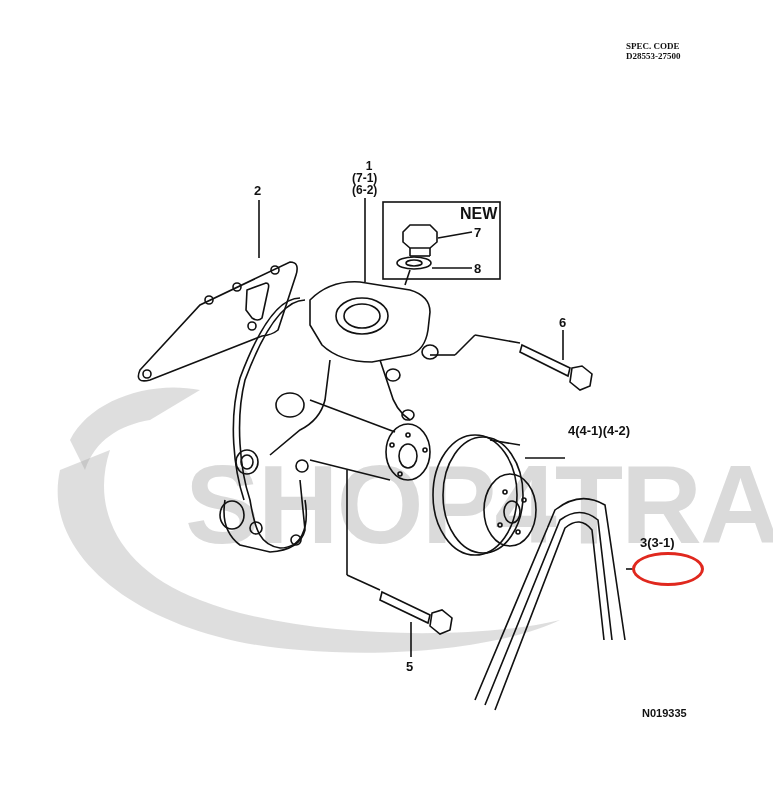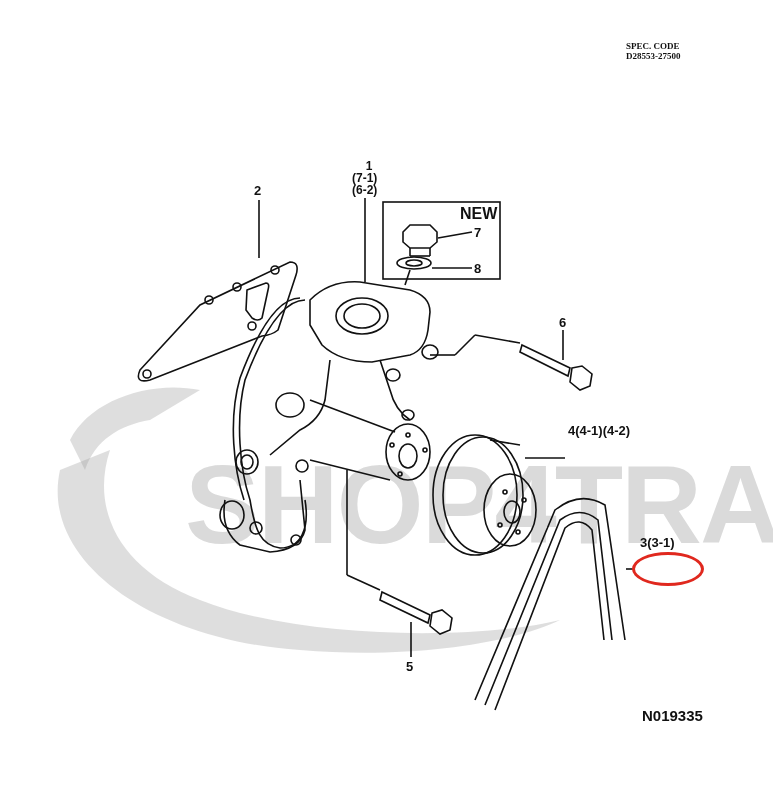--- a/index.html
+++ b/index.html
@@ -1,20 +1,20 @@
 <!DOCTYPE html>
 <html><head>
   <meta charset="utf-8">
   <style>
     html, body { margin: 0; padding: 0; background: #ffffff; }
     body { width: 773px; height: 798px; position: relative; overflow: hidden; font-family: "Liberation Sans", sans-serif; }
     .canvas { position: absolute; left: 0; top: 0; width: 773px; height: 798px; }
     .label { position: absolute; font-family: "Liberation Sans", sans-serif; font-weight: bold; color: #111; font-size: 13px; line-height: 1; white-space: nowrap; }
     .spec { position: absolute; left: 626px; top: 41px; font-size: 9px; font-weight: bold; line-height: 10px; color: #111; font-family: Liberation Serif, serif; }
-    .figno { position: absolute; left: 642px; top: 707px; font-size: 15px; font-weight: bold; color: #111; font-family: "Liberation Sans", sans-serif; }
+    .figno { position: absolute; left: 642px; top: 707px; font-size: 11px; font-weight: bold; color: #111; font-family: "Liberation Sans", sans-serif; }
     .newtag { position: absolute; left: 460px; top: 205px; font-size: 16px; font-weight: bold; color:#111; font-family: "Liberation Sans", sans-serif; }
     .watermark { position: absolute; left: 185px; top: 440px; font-size: 112px; font-weight: bold; color: rgba(150,150,150,0.35); letter-spacing: -2px; font-family: "Liberation Sans", sans-serif; white-space: nowrap; }
     .highlight { position: absolute; left: 632px; top: 552px; width: 72px; height: 34px; border: 3px solid #e0281e; border-radius: 50%; box-sizing: border-box; }
   </style>
 </head>
 <body>
 
 <div class="canvas">
 
   <div class="watermark">SHOP4TRAC</div>

